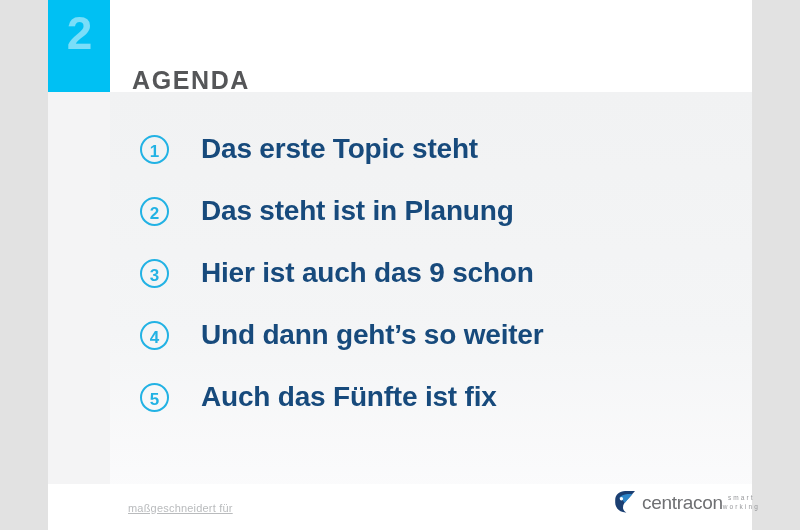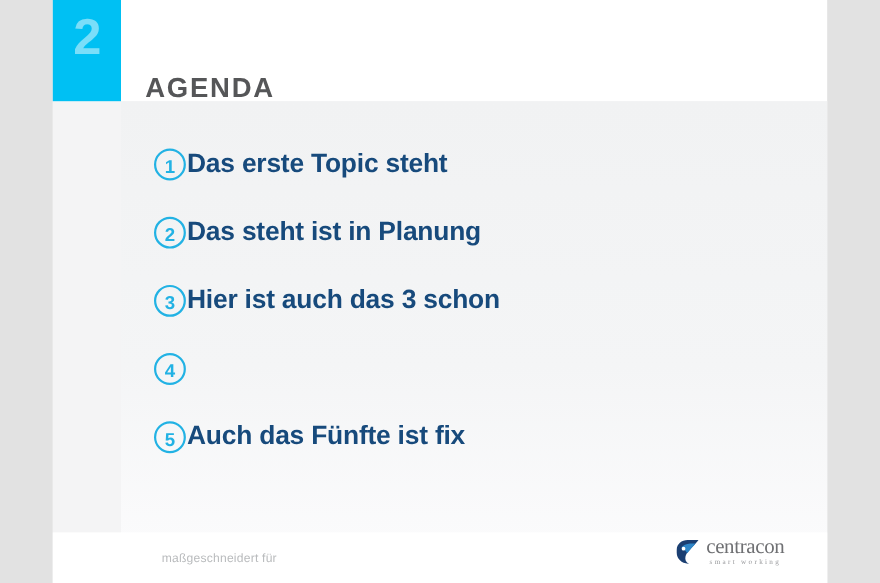--- a/index.html
+++ b/index.html
@@ -129,58 +129,58 @@
     border: 2px solid #22b2e4;
     border-radius: 50%;
     color: #22b2e4;
     font-size: 17px;
     font-weight: bold;
     line-height: 29px;
     text-align: center;
     box-sizing: border-box;
   }
   .item-label {
-    margin-left: 1px;
-    font-size: 24px;
+    margin-left: 32px;
+    font-size: 28px;
     font-weight: bold;
     color: #174a7c;
     letter-spacing: -0.2px;
     white-space: nowrap;
   }
 
   
   .footer-note {
     position: absolute;
-    left: 147px;
+    left: 128px;
     top: 502px;
     font-size: 11px;
     color: #b9bbbd;
     letter-spacing: 0.2px;
+    text-decoration: underline;
   }
 
   .logo {
     position: absolute;
     left: 612px;
     top: 484px;
     width: 130px;
     height: 36px;
     display: flex;
     align-items: center;
   }
   .logo-mark {
     flex: 0 0 auto;
     width: 26px;
     height: 26px;
     margin-right: 4px;
   }
   .logo-text {
     display: flex;
-    flex-direction: column;
+    flex-direction: row;
     justify-content: center;
-    font-family: Liberation Serif, serif;
   }
   .logo-word {
     font-size: 19px;
     color: #6f7073;
     line-height: 19px;
     letter-spacing: -0.3px;
   }
   .logo-tag {
     font-size: 6.5px;
     color: #97989b;
@@ -213,24 +213,25 @@
     <li class="agenda-item">
       <span class="bullet-circle">1</span>
       <span class="item-label">Das erste Topic steht</span>
     </li>
     <li class="agenda-item">
       <span class="bullet-circle">2</span>
       <span class="item-label">Das steht ist in Planung</span>
     </li>
     <li class="agenda-item">
       <span class="bullet-circle">3</span>
-      <span class="item-label">Hier ist auch das 3 schon</span>
+      <span class="item-label">Hier ist auch das 9 schon</span>
     </li>
     <li class="agenda-item">
       <span class="bullet-circle">4</span>
+      <span class="item-label">Und dann geht’s so weiter</span>
     </li>
     <li class="agenda-item">
       <span class="bullet-circle">5</span>
       <span class="item-label">Auch das Fünfte ist fix</span>
     </li>
   </ul>
 
   <div class="footer-note">maßgeschneidert für</div>
 
   <div class="logo">

